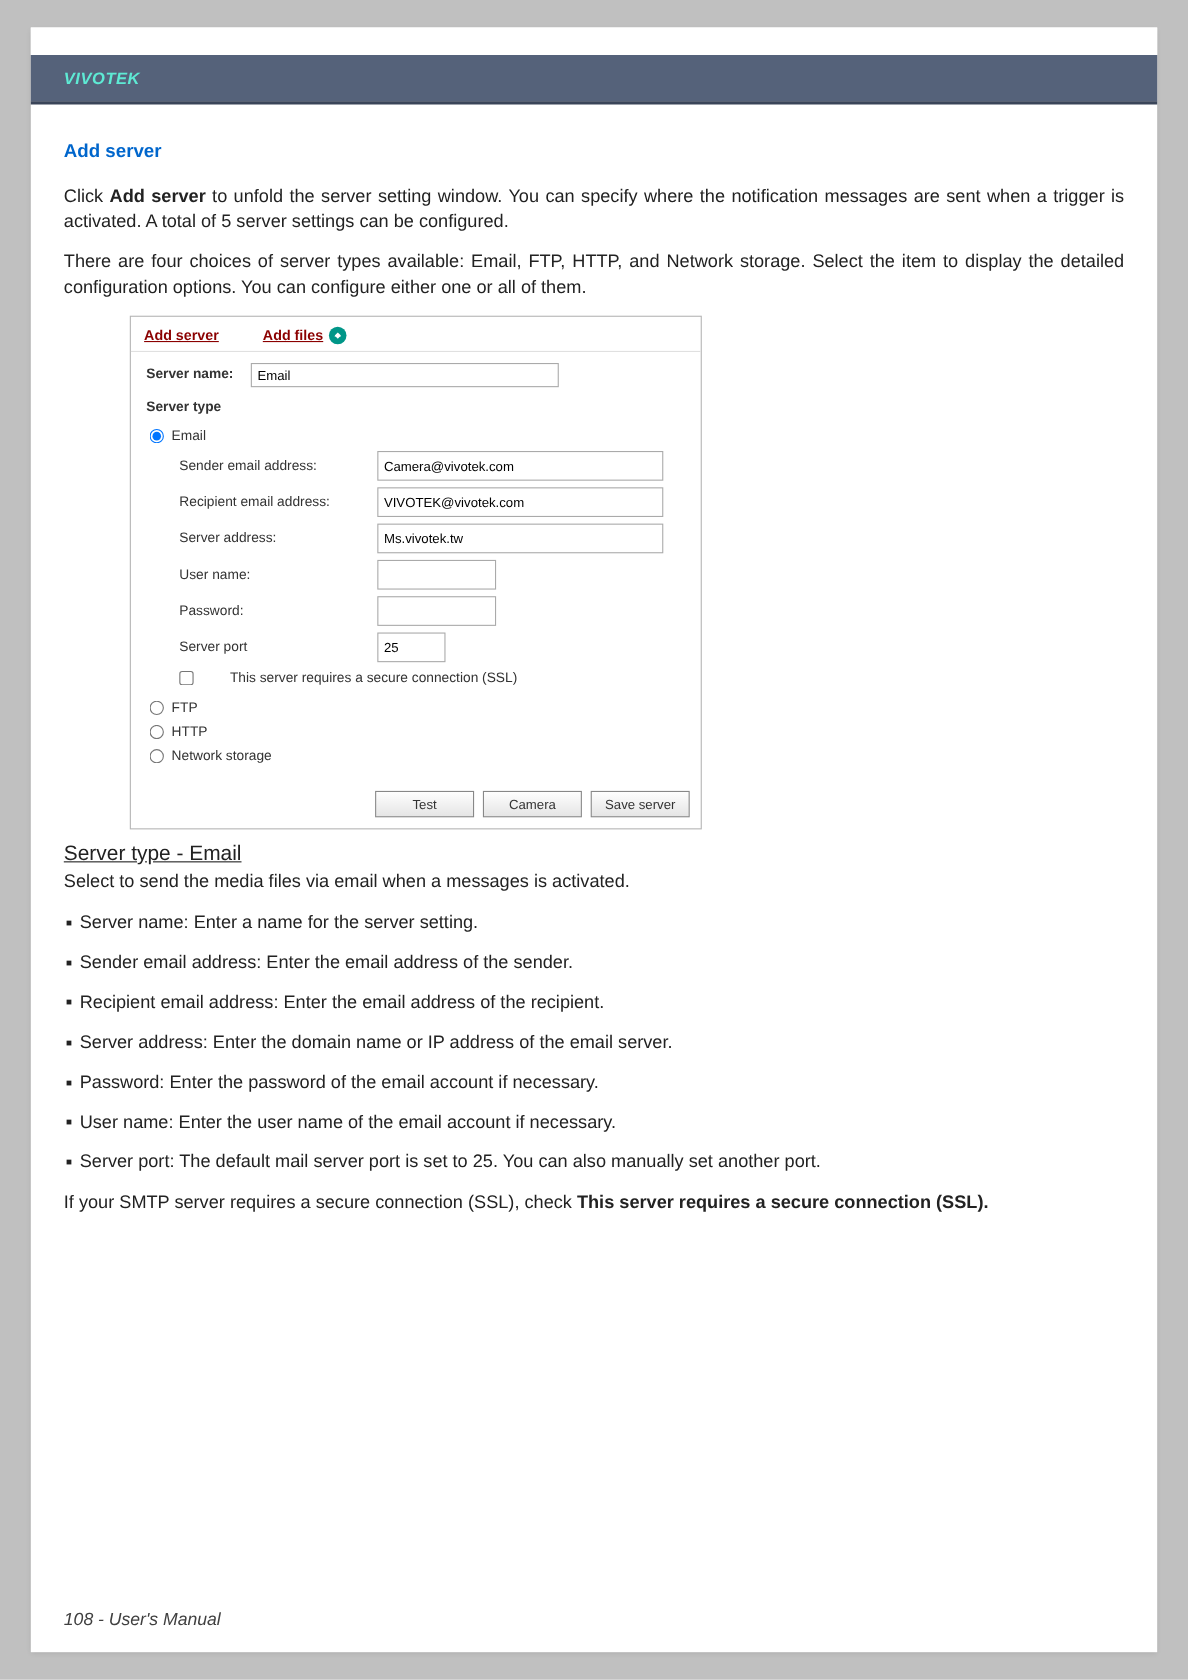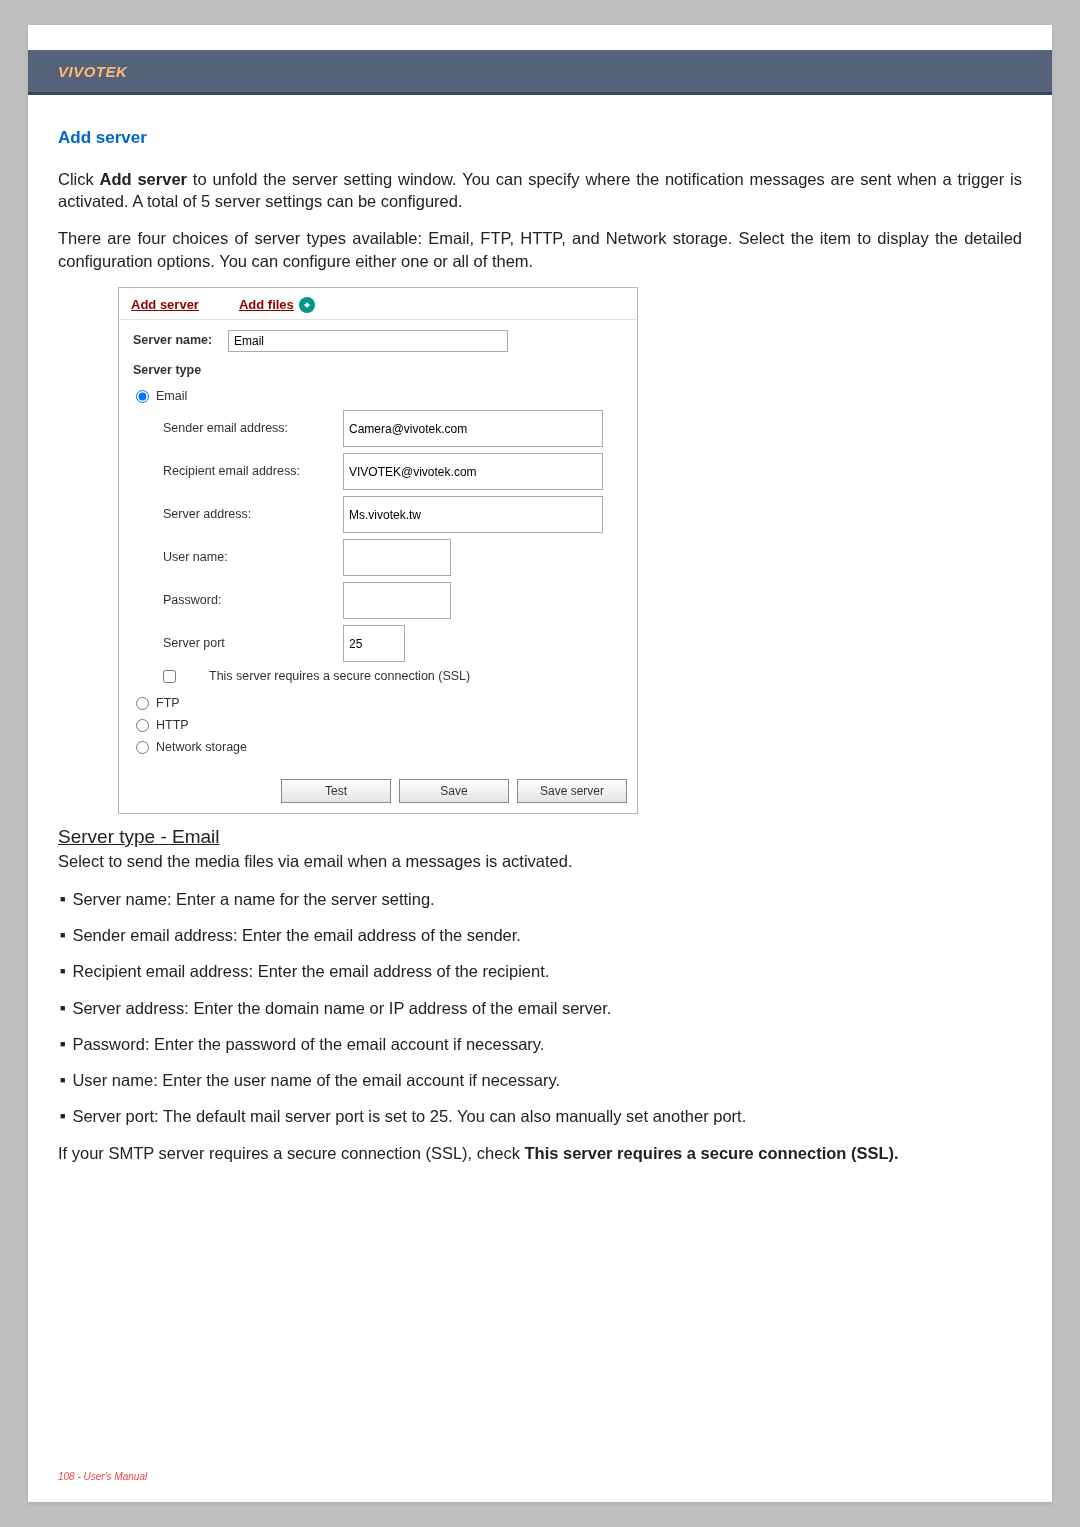--- a/index.html
+++ b/index.html
@@ -31,21 +31,21 @@
     .header-band::after {
       content: "";
       position: absolute;
       bottom: -3px;
       left: 0;
       right: 0;
       height: 3px;
       background: #3a4559;
     }
     .brand {
-      color: #fdba74;
+      color: #5eead4;
       font-style: italic;
       font-weight: bold;
       font-size: 15px;
       letter-spacing: 0.5px;
     }
     .inverted-white-bar {
       background: #fff;
       height: 25px;
     }
     .content {
@@ -148,21 +148,21 @@
       align-items: center;
       margin-bottom: 6px;
     }
     .field-row .flabel {
       width: 180px;
     }
     .field-row .finput {
       border: 1px solid #aaa;
       padding: 2px 5px;
       font-size: 12px;
-      height: 37px;
+      height: 27px;
     }
     .field-row .finput.full {
       width: 260px;
     }
     .field-row .finput.short {
       width: 108px;
     }
     .field-row .finput.tiny {
       width: 62px;
     }
@@ -179,21 +179,21 @@
       padding: 6px 10px 10px 10px;
       display: flex;
       justify-content: flex-end;
       gap: 8px;
     }
     .btn {
       border: 1px solid #888;
       background: linear-gradient(#fefefe, #e5e5e5);
       padding: 3px 0;
       font-size: 12px;
-      width: 110px;
+      width: 90px;
       text-align: center;
       cursor: pointer;
     }
     .subhead {
       text-decoration: underline;
       font-size: 19px;
       margin-top: 6px;
     }
     .sub-desc {
       margin-bottom: 16px;
@@ -212,23 +212,23 @@
       margin-top: 5px;
     }
     .ssl-note {
       text-align: justify;
       margin-top: 4px;
     }
     .footer {
       position: absolute;
       bottom: 20px;
       left: 30px;
-      color: #ef4444;
+      color: #404040;
       font-style: italic;
-      font-size: 10px;
+      font-size: 16px;
     }
   </style>
 </head>
 <body>
 
 <div class="page">
   <div class="inverted-white-bar"></div>
   <div class="header-band">
     <span class="brand">VIVOTEK</span>
   </div>
@@ -304,21 +304,21 @@
             <input type="radio" name="stype" style="">
             <span>HTTP</span>
           </div>
           <div class="radio-row">
             <input type="radio" name="stype" style="">
             <span>Network storage</span>
           </div>
         </div>
         <div class="panel-footer">
           <div class="btn">Test</div>
-          <div class="btn">Save</div>
+          <div class="btn">Camera</div>
           <div class="btn">Save server</div>
         </div>
       </div>
     </div>
 
     <div class="subhead">Server type - Email</div>
     <div class="sub-desc">Select to send the media files via email when a messages is activated.</div>
 
     <div class="bullet-list">
       <div class="bi">

